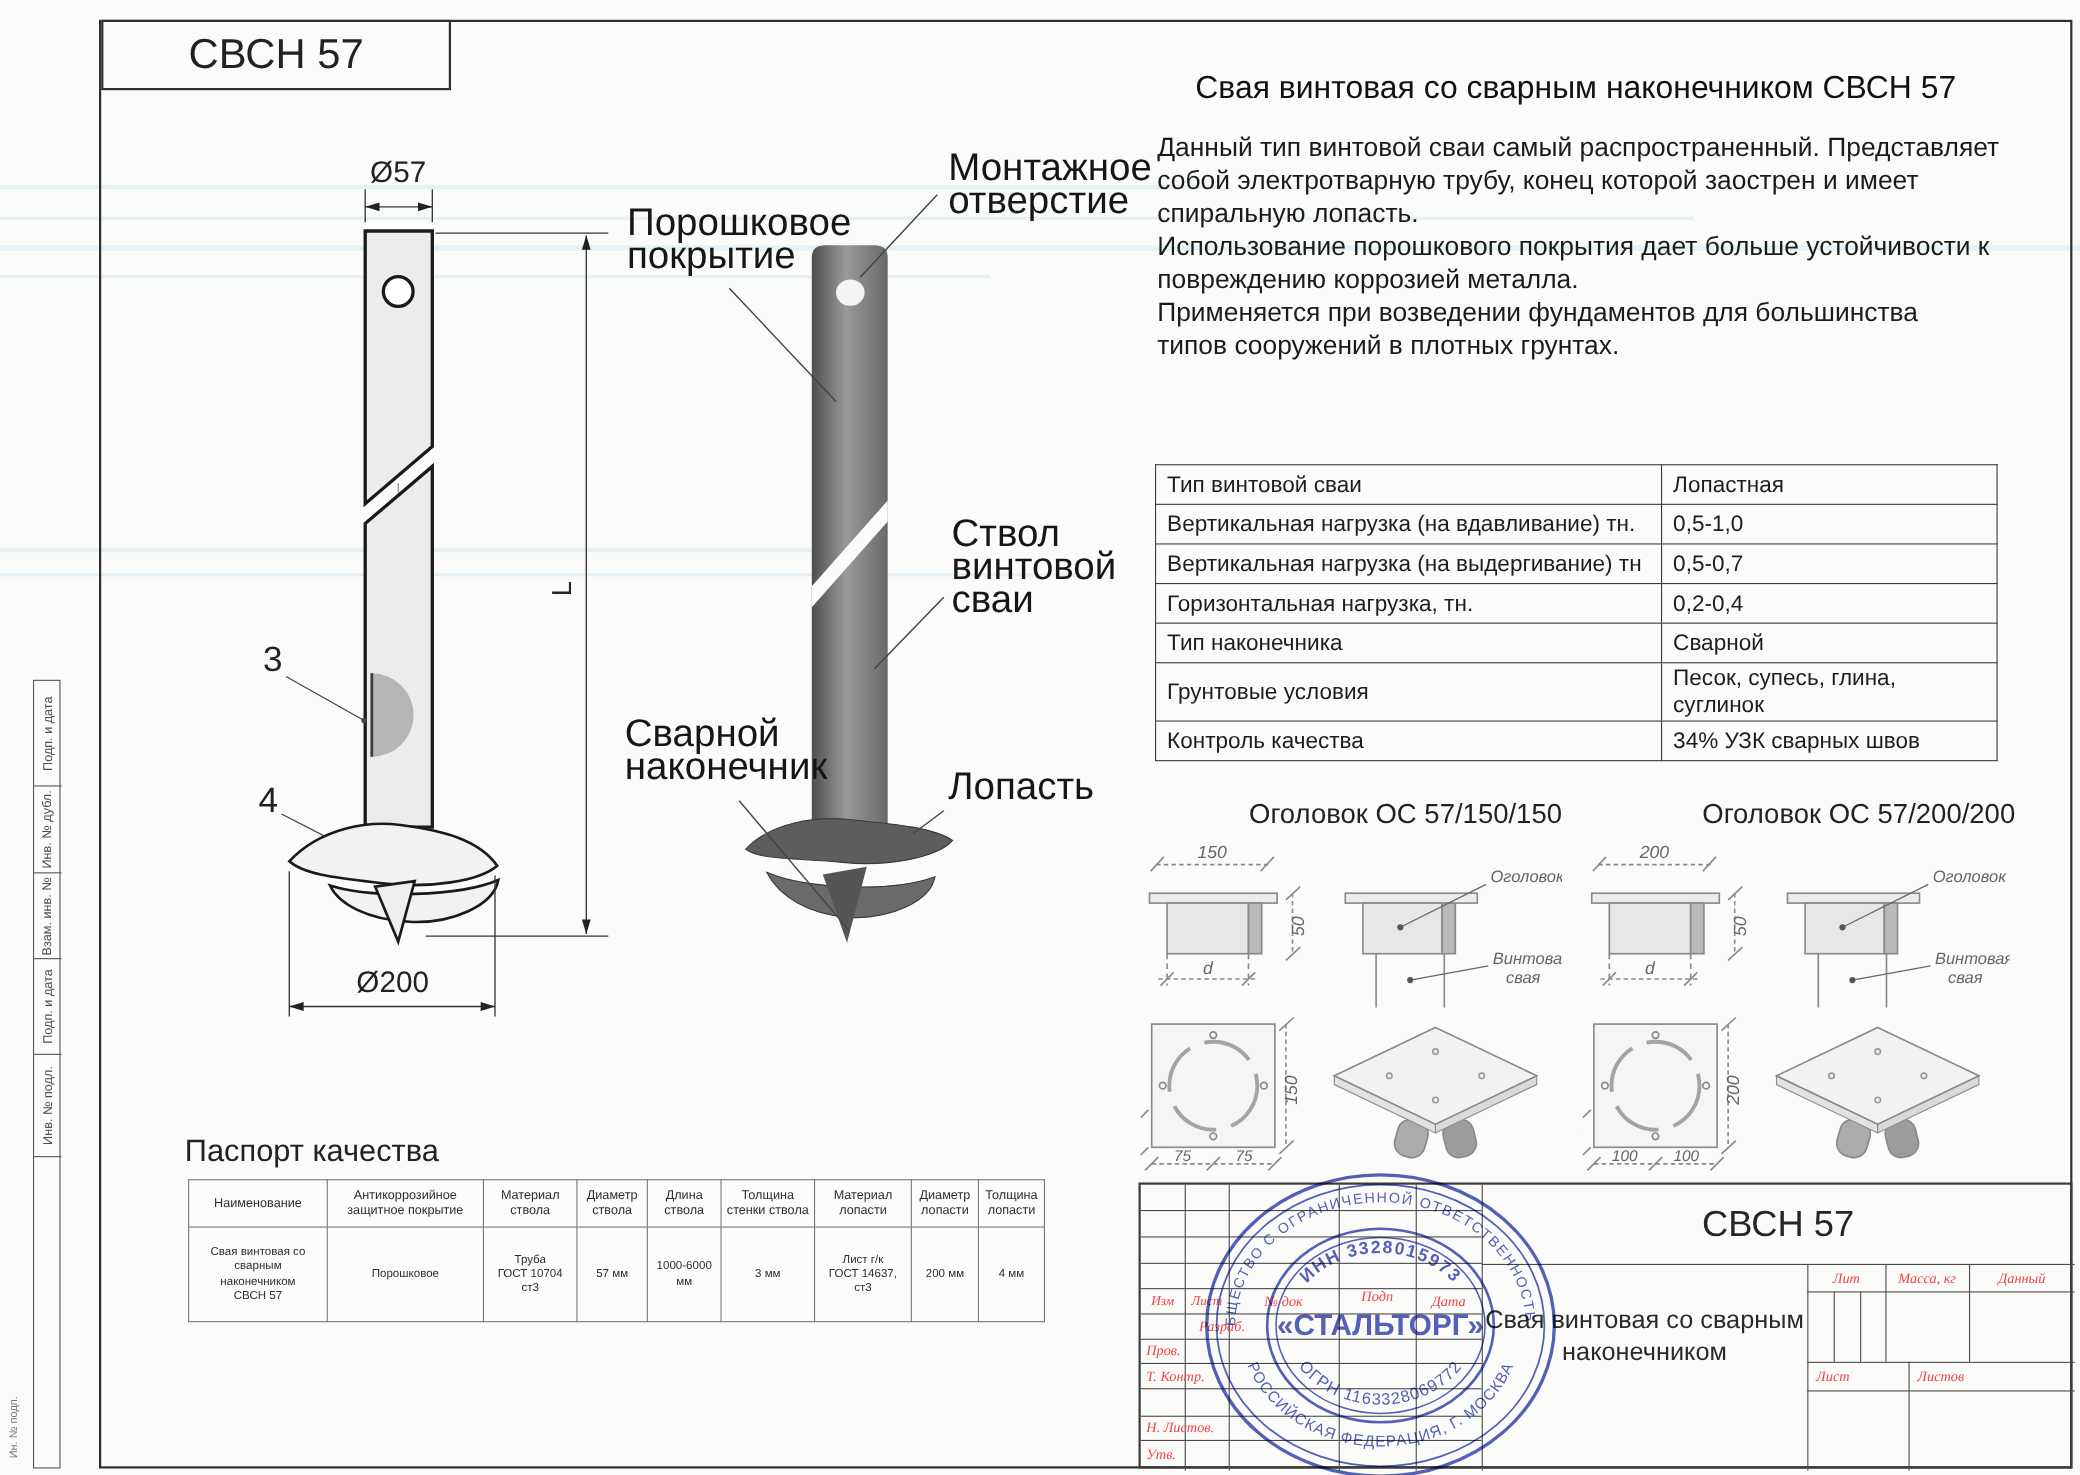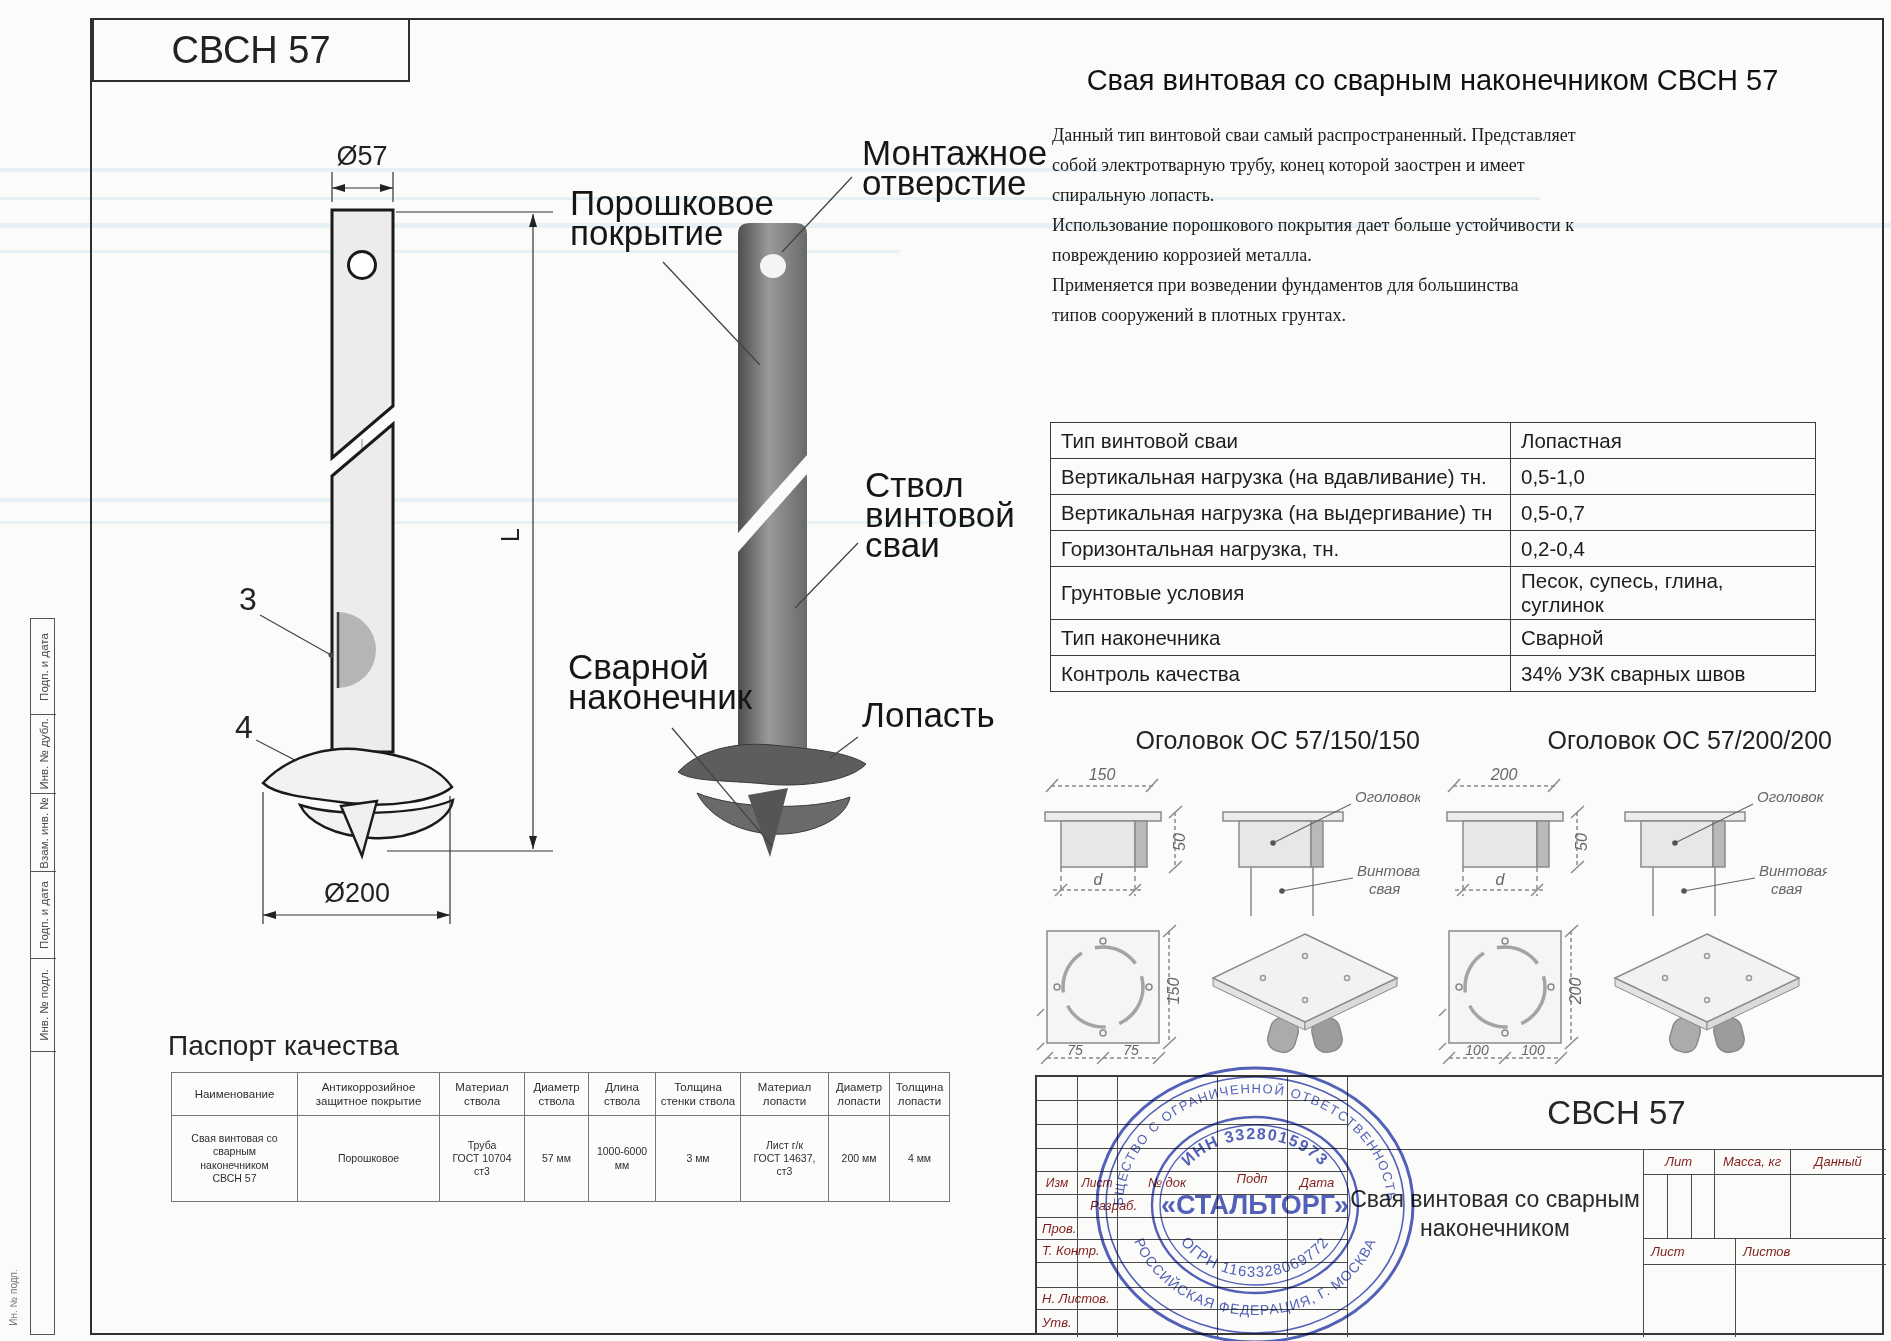--- a/index.html
+++ b/index.html
@@ -16,22 +16,22 @@
   
   .pass-table{border-collapse:collapse;table-layout:fixed;width:772px;background:#fcfcfa;}
   .pass-table td,.pass-table th{border:1.3px solid #777;font-weight:normal;color:#2e2e2e;
                  text-align:center;vertical-align:middle;white-space:pre-line;line-height:1.25;}
   .pass-table th{font-size:11.5px;height:40px;}
   .pass-table td{font-size:10.5px;height:83px;}
   
   .tb{position:absolute;left:1035px;top:1075px;width:849px;height:260px;border:2px solid #3a3a3a;box-sizing:border-box;}
   .tb-v{position:absolute;width:0;border-left:1.4px solid #4a4a4a;}
   .tb-h{position:absolute;height:0;border-top:1.4px solid #4a4a4a;}
-  .tb-lab{position:absolute;font-family:Liberation Sans, sans-serif;font-style:italic;
-          color:#7f1d1d;font-size:13px;display:flex;align-items:center;}
+  .tb-lab{position:absolute;font-family:Liberation Serif, serif;font-style:italic;
+          color:#ef4444;font-size:13px;display:flex;align-items:center;}
   .tb-lab.ctr{justify-content:center;}
   
   .strip-cell{position:absolute;left:0;width:25px;display:flex;align-items:center;justify-content:center;border-top:1.4px solid #555;box-sizing:border-box;}
   .strip-cell span{transform:rotate(-90deg);white-space:nowrap;font-size:11.5px;color:#4c4c4c;}
   
   .draw-label{position:absolute;font-size:35px;line-height:30px;color:#161616;white-space:pre-line;}
   .cap-title{position:absolute;top:0;left:0;right:0;text-align:right;font-size:25px;color:#222;}
   :root{--stamp-color:#2e3fae;}
   .dimtxt{fill:#222;}
   svg text{font-family:"Liberation Sans",sans-serif;}
@@ -70,21 +70,21 @@
     <div class="strip-cell" style="top:339px;height:93px;">
         <span>Инв. № подл.</span>
       </div>
     <div class="strip-cell" style="top:432px;height:283px;"></div>
   </div>
   <div class="abs" style="left:2px;top:1258px;width:22px;height:78px;display:flex;align-items:center;justify-content:center;">
     <span style="transform:rotate(-90deg);white-space:nowrap;font-size:10px;color:#777;">Ин. № подп.</span>
   </div>
 
   <div class="abs" style="left:1050px;top:64px;width:765px;text-align:center;font-size:29px;color:#111;">Свая винтовая со сварным наконечником СВСН 57</div>
-  <div class="abs pre" style="left:1052px;top:120px;width:780px;font-size:18px;line-height:30px;color:#1b1b1b;font-family:Liberation Serif, serif;">Данный тип винтовой сваи самый распространенный. Представляет
+  <div class="abs pre" style="left:1052px;top:120px;width:780px;font-size:24px;line-height:30px;color:#1b1b1b;">Данный тип винтовой сваи самый распространенный. Представляет
 собой электротварную трубу, конец которой заострен и имеет
 спиральную лопасть.
 Использование порошкового покрытия дает больше устойчивости к
 повреждению коррозией металла.
 Применяется при возведении фундаментов для большинства
 типов сооружений в плотных грунтах.</div>
 
   <div class="abs" style="left:1050px;top:422px;">
     <table class="spec-table">
       <colgroup>
@@ -102,26 +102,26 @@
           </tr>
       <tr>
             <td>Вертикальная нагрузка (на выдергивание) тн</td>
             <td>0,5-0,7</td>
           </tr>
       <tr>
             <td>Горизонтальная нагрузка, тн.</td>
             <td>0,2-0,4</td>
           </tr>
       <tr>
+            <td>Тип наконечника</td>
+            <td>Сварной</td>
+          </tr>
+      <tr>
             <td>Грунтовые условия</td>
             <td>Песок, супесь, глина, суглинок</td>
-          </tr>
-      <tr>
-            <td>Тип наконечника</td>
-            <td>Сварной</td>
           </tr>
       <tr>
             <td>Контроль качества</td>
             <td>34% УЗК сварных швов</td>
           </tr>
     </tbody>
       </table>
   </div>
 
   <svg class="abs" style="left:140px;top:120px;" width="430" height="830" viewBox="140 120 430 830">

